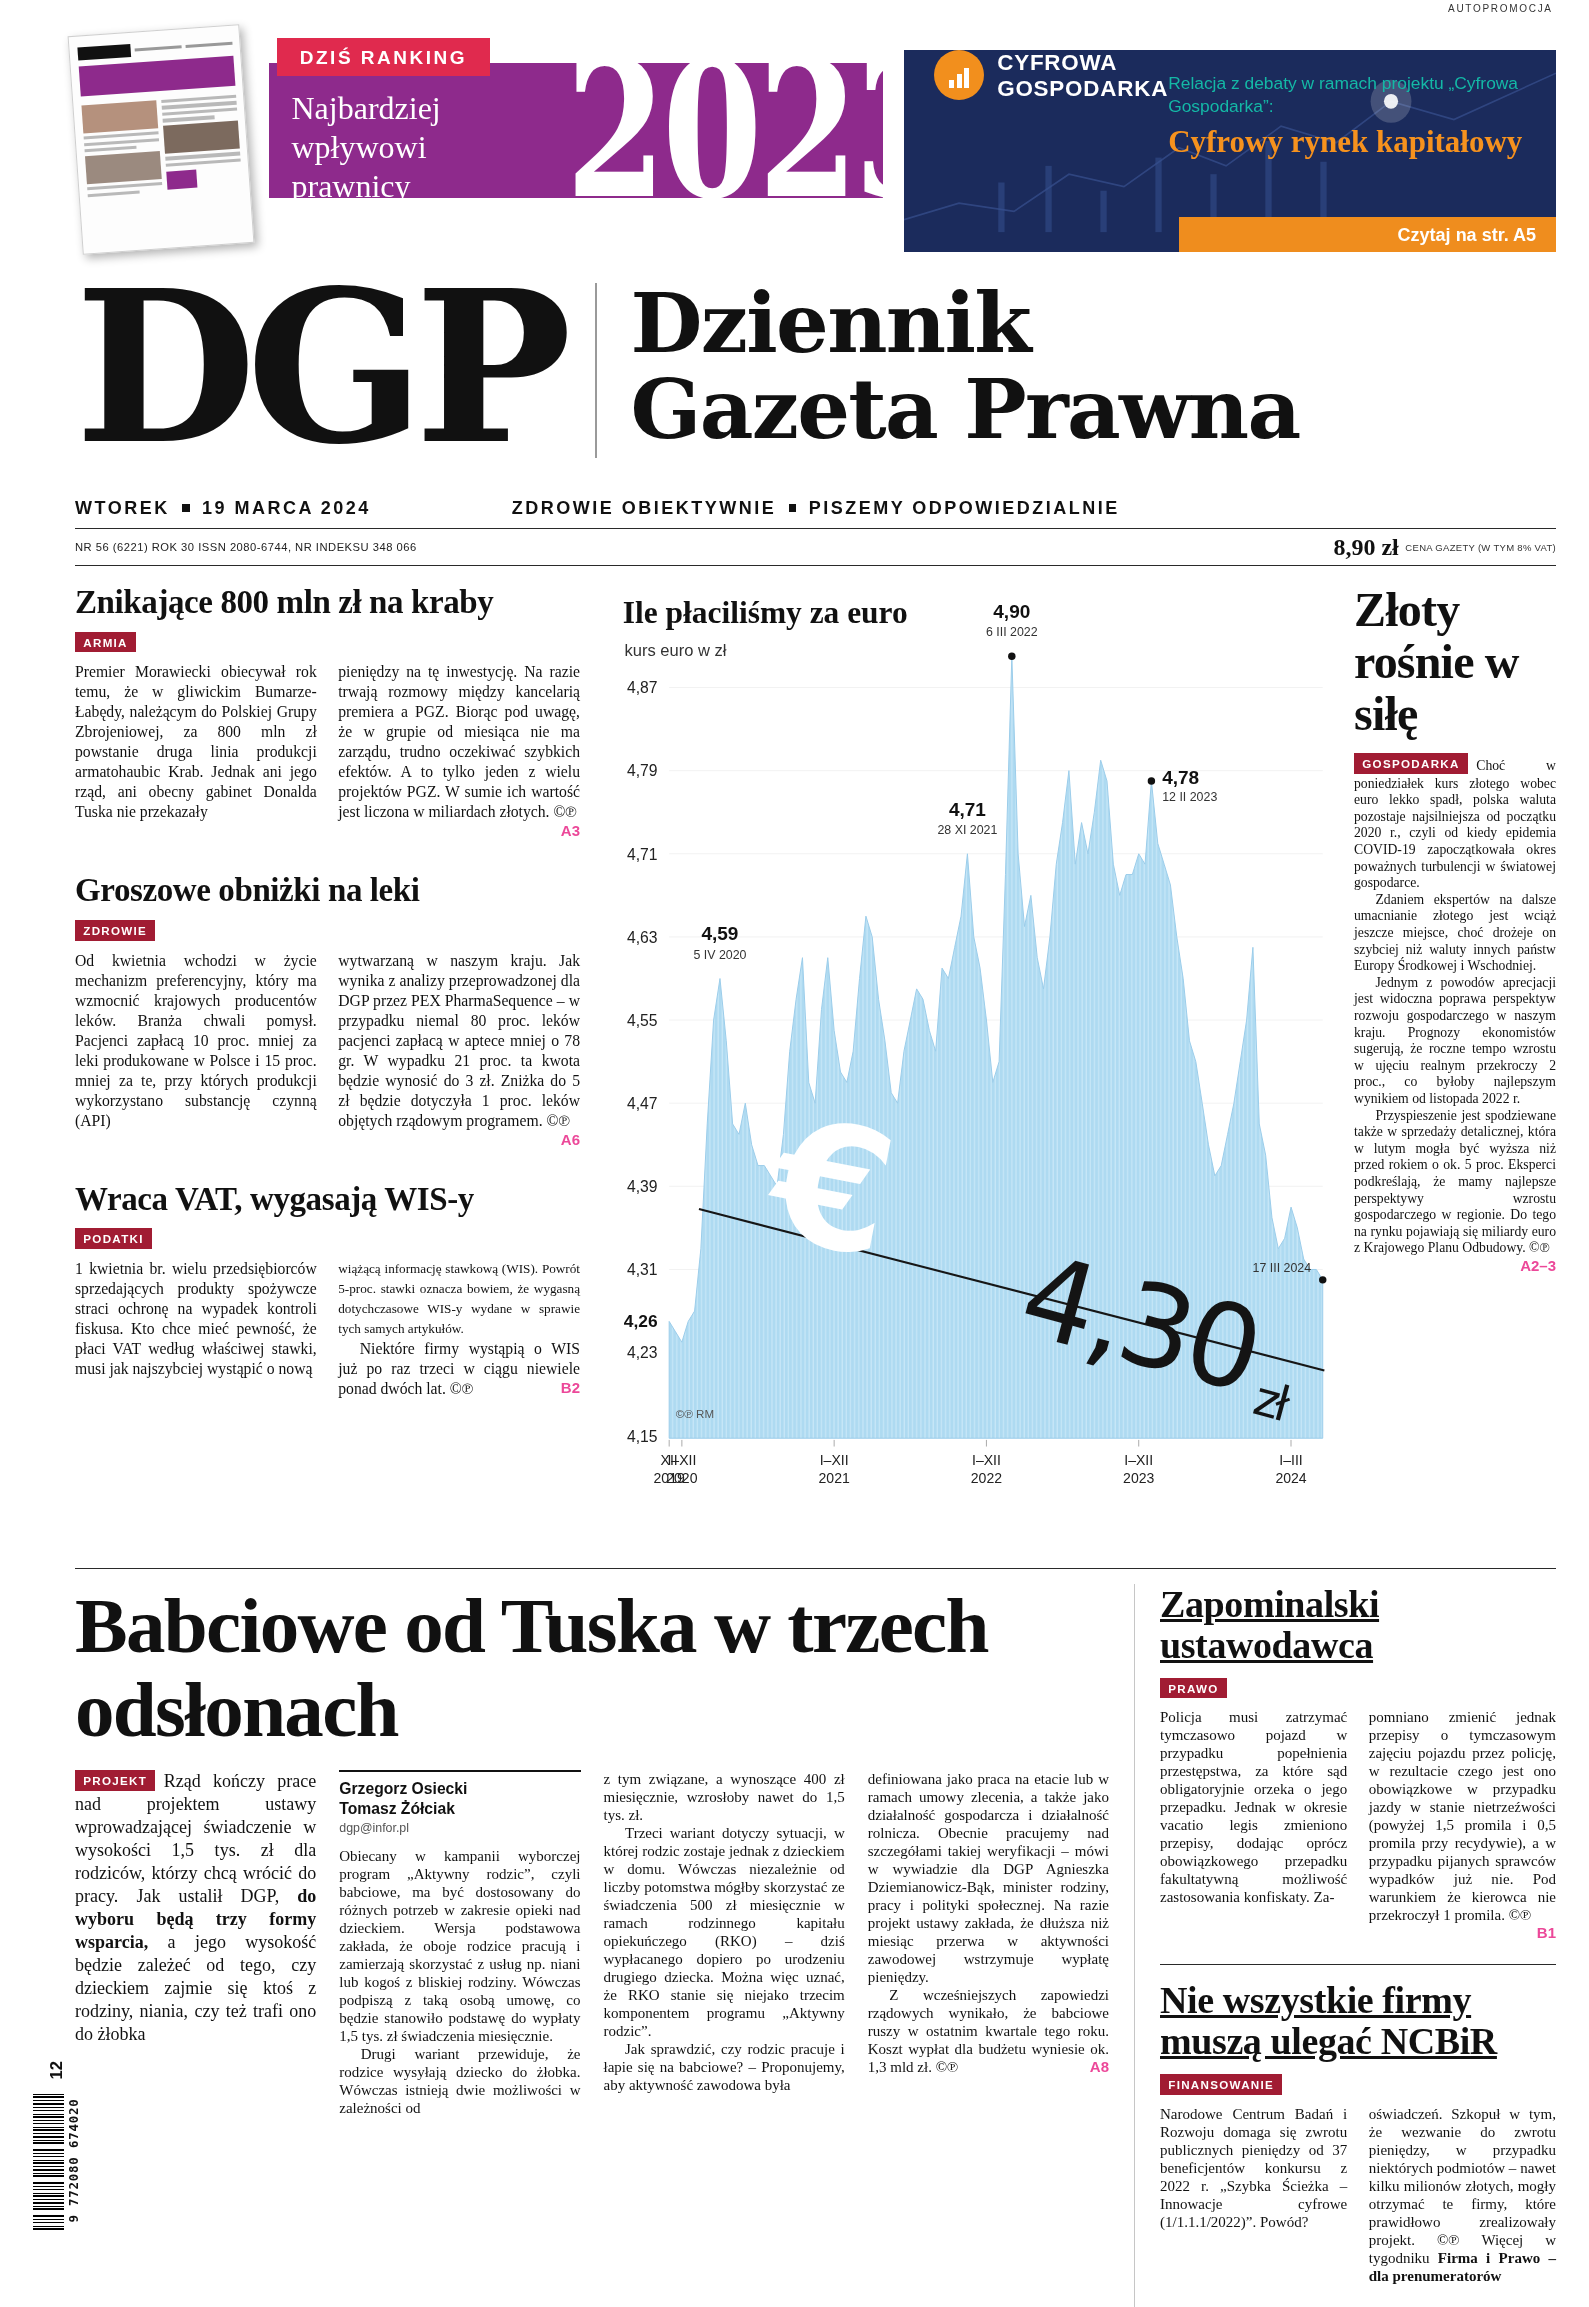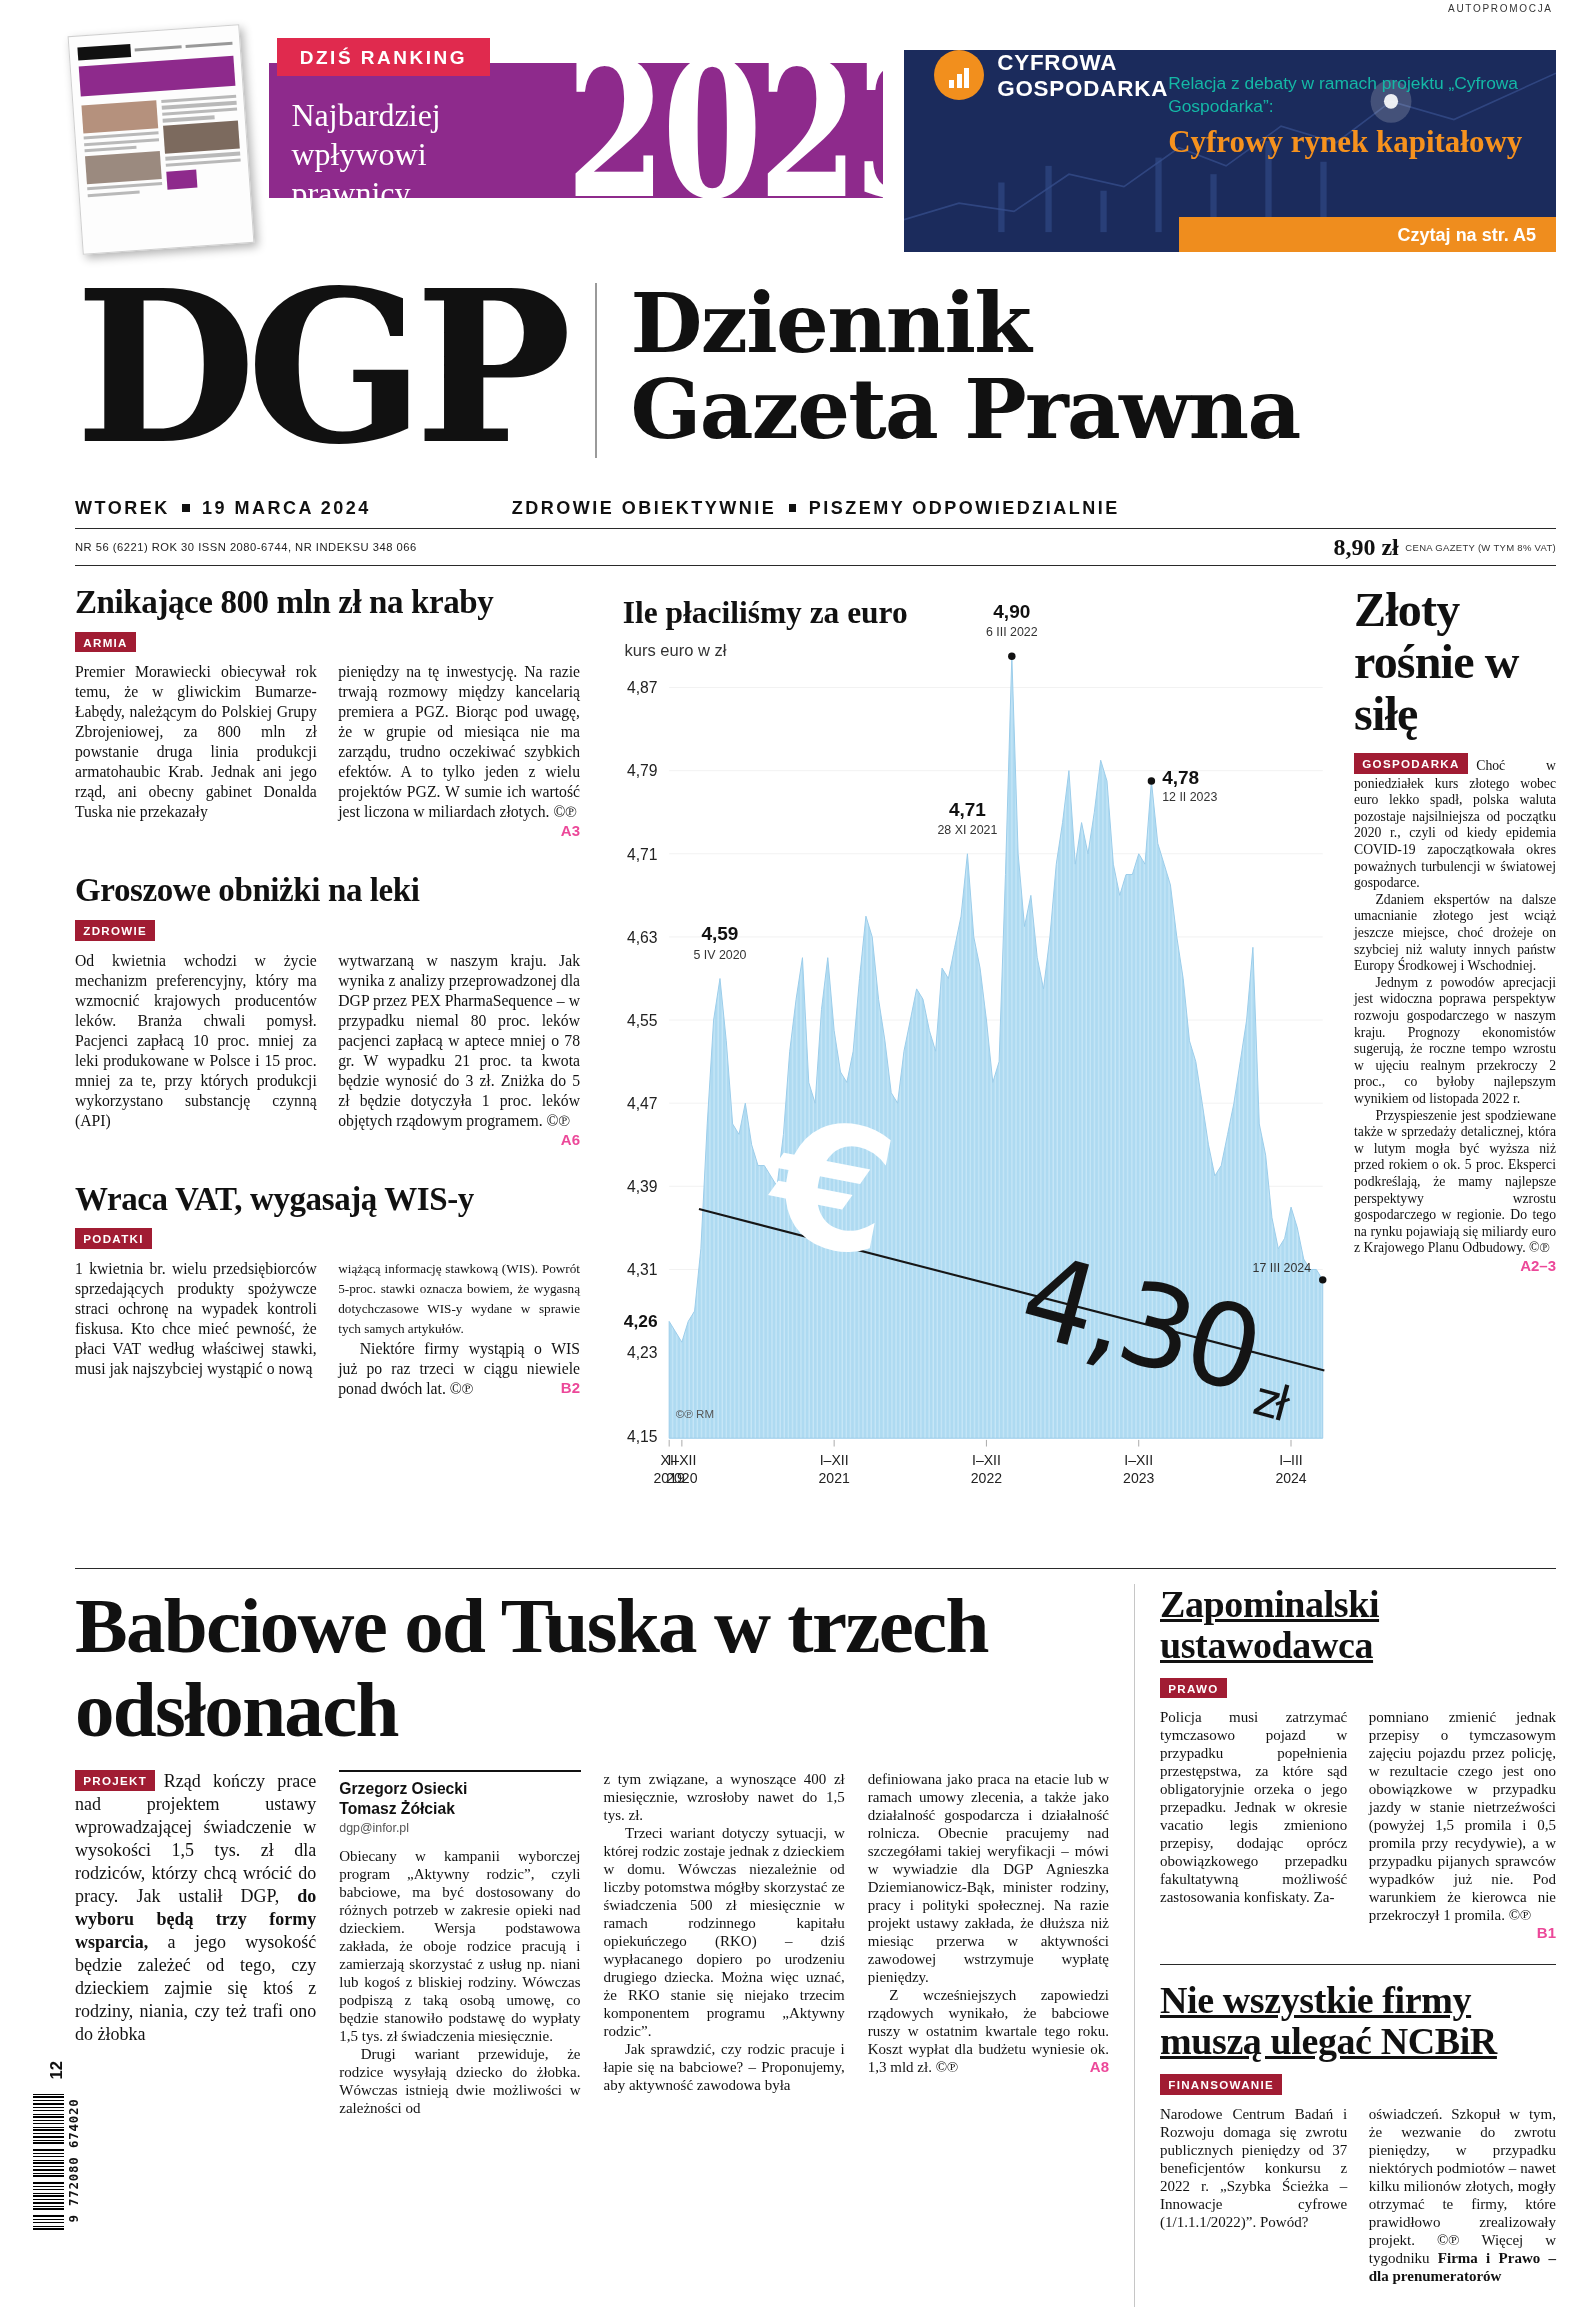--- a/index.html
+++ b/index.html
@@ -16,21 +16,21 @@
   .th-line{flex:1;height:2.5px;background:#999;}
   .th-purple{height:30px;background:#8e2a8c;width:100%;margin-bottom:5px;}
   .th-grid{display:flex;gap:5px;}
   .th-col{flex:1;}
   .th-bar{height:3.3px;background:#b9b9b9;margin:3.3px 0;}
   .th-bar.w{width:70%;}
   .th-photo{width:100%;height:28px;margin:3.3px 0;}
   .p1{background:#b5917d;}.p2{background:#7c6a5e;}.p3{background:#9b8a7f;}
   .th-psq{width:40%;height:18px;background:#8e2a8c;margin-top:5px;}
 
-  .ranking{position:relative;width:614px;height:135px;background:#8e2a8c;margin-top:36px;display:flex;flex:0 0 auto;}
+  .ranking{position:relative;width:614px;height:135px;background:#8e2a8c;margin-top:36px;display:flex;flex:0 0 auto;align-items:center;}
   .rank-tab{position:absolute;top:-25px;left:8.3px;background:#e02a4e;color:#fff;font:700 19px/1 "Liberation Sans",sans-serif;letter-spacing:2.5px;padding:10px 23px 9px;}
   .rank-title{color:#fff;font:400 32px/39px "Liberation Serif",serif;padding:33px 0 0 23px;width:258px;}
   .rank-year{margin-left:auto;align-self:center;color:#fff;font:700 189px/0.92 "DejaVu Serif",serif;transform:scaleX(.76);transform-origin:right center;padding-right:15px;letter-spacing:-5px;}
 
   .banner{position:relative;flex:1;height:202px;background:#1b2b5c;margin-top:23px;display:flex;overflow:hidden;}
   .banner-deco{position:absolute;inset:0;width:100%;height:100%;}
   .b-logo{position:relative;display:flex;align-items:flex-start;gap:13.2px;padding-left:30px;width:265px;z-index:1;}
   .b-disc{width:50px;height:50px;border-radius:50%;background:#f28f1d;display:flex;align-items:flex-end;justify-content:center;gap:2.5px;padding-bottom:11.6px;flex:0 0 auto;}
   .b-disc i{display:block;width:5px;background:#fff;}
   .b-disc i:nth-child(1){height:8.3px;}.b-disc i:nth-child(2){height:14px;}.b-disc i:nth-child(3){height:20px;}

